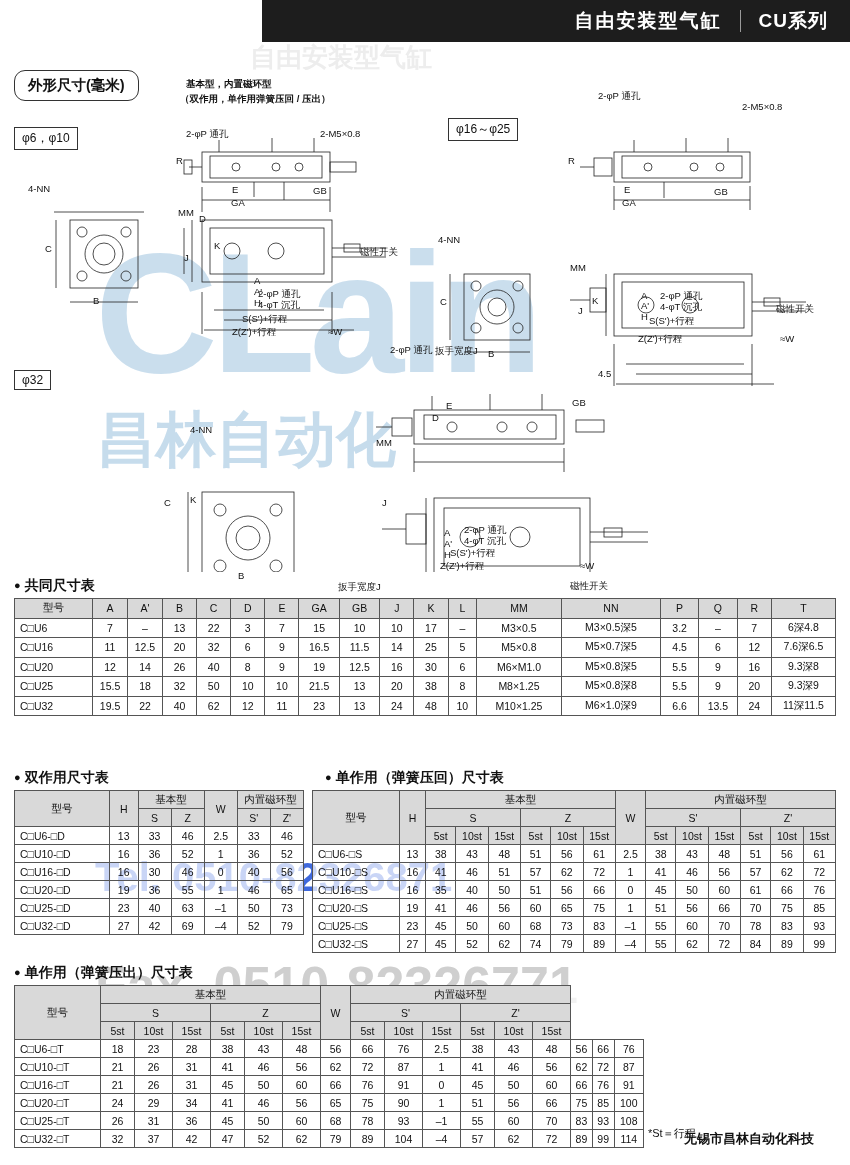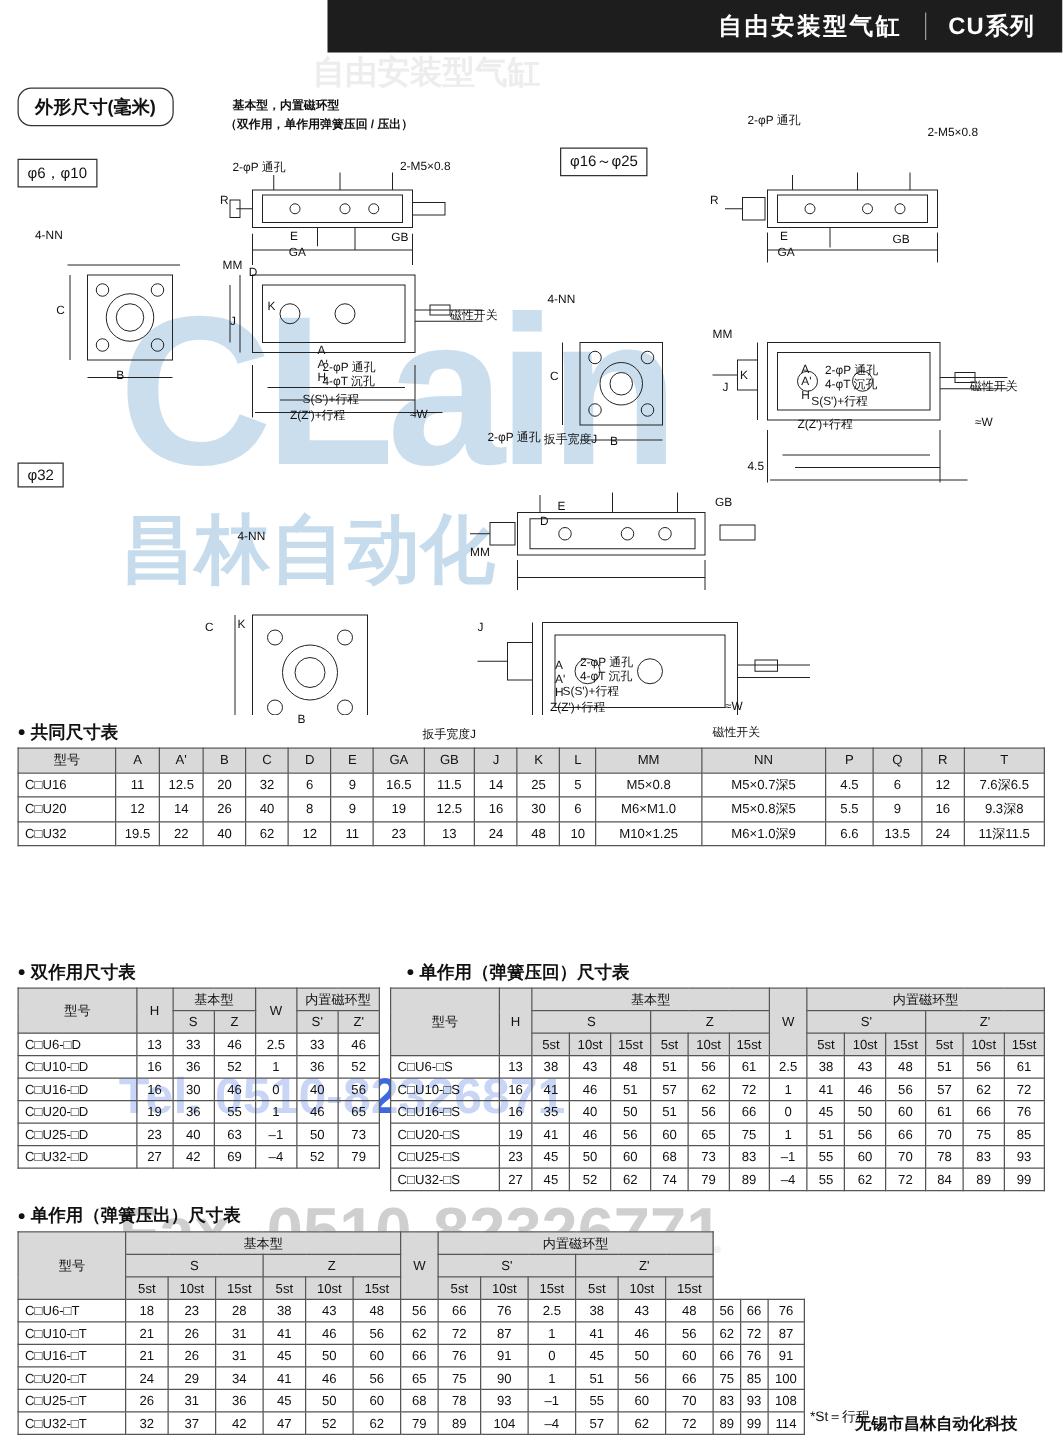--- a/index.html
+++ b/index.html
@@ -326,20 +326,40 @@
       <th style="width:88px">MM</th>
       <th style="width:104px">NN</th>
       <th style="width:40px">P</th>
       <th style="width:40px">Q</th>
       <th style="width:36px">R</th>
       <th style="width:66px">T</th>
     </tr>
   </thead>
   <tbody>
     <tr>
+      <td class="model">C□U6</td>
+      <td>7</td>
+      <td>–</td>
+      <td>13</td>
+      <td>22</td>
+      <td>3</td>
+      <td>7</td>
+      <td>15</td>
+      <td>10</td>
+      <td>10</td>
+      <td>17</td>
+      <td>–</td>
+      <td>M3×0.5</td>
+      <td>M3×0.5深5</td>
+      <td>3.2</td>
+      <td>–</td>
+      <td>7</td>
+      <td>6深4.8</td>
+    </tr>
+    <tr>
       <td class="model">C□U16</td>
       <td>11</td>
       <td>12.5</td>
       <td>20</td>
       <td>32</td>
       <td>6</td>
       <td>9</td>
       <td>16.5</td>
       <td>11.5</td>
       <td>14</td>
@@ -366,20 +386,40 @@
       <td>30</td>
       <td>6</td>
       <td>M6×M1.0</td>
       <td>M5×0.8深5</td>
       <td>5.5</td>
       <td>9</td>
       <td>16</td>
       <td>9.3深8</td>
     </tr>
     <tr>
+      <td class="model">C□U25</td>
+      <td>15.5</td>
+      <td>18</td>
+      <td>32</td>
+      <td>50</td>
+      <td>10</td>
+      <td>10</td>
+      <td>21.5</td>
+      <td>13</td>
+      <td>20</td>
+      <td>38</td>
+      <td>8</td>
+      <td>M8×1.25</td>
+      <td>M5×0.8深8</td>
+      <td>5.5</td>
+      <td>9</td>
+      <td>20</td>
+      <td>9.3深9</td>
+    </tr>
+    <tr>
       <td class="model">C□U32</td>
       <td>19.5</td>
       <td>22</td>
       <td>40</td>
       <td>62</td>
       <td>12</td>
       <td>11</td>
       <td>23</td>
       <td>13</td>
       <td>24</td>

